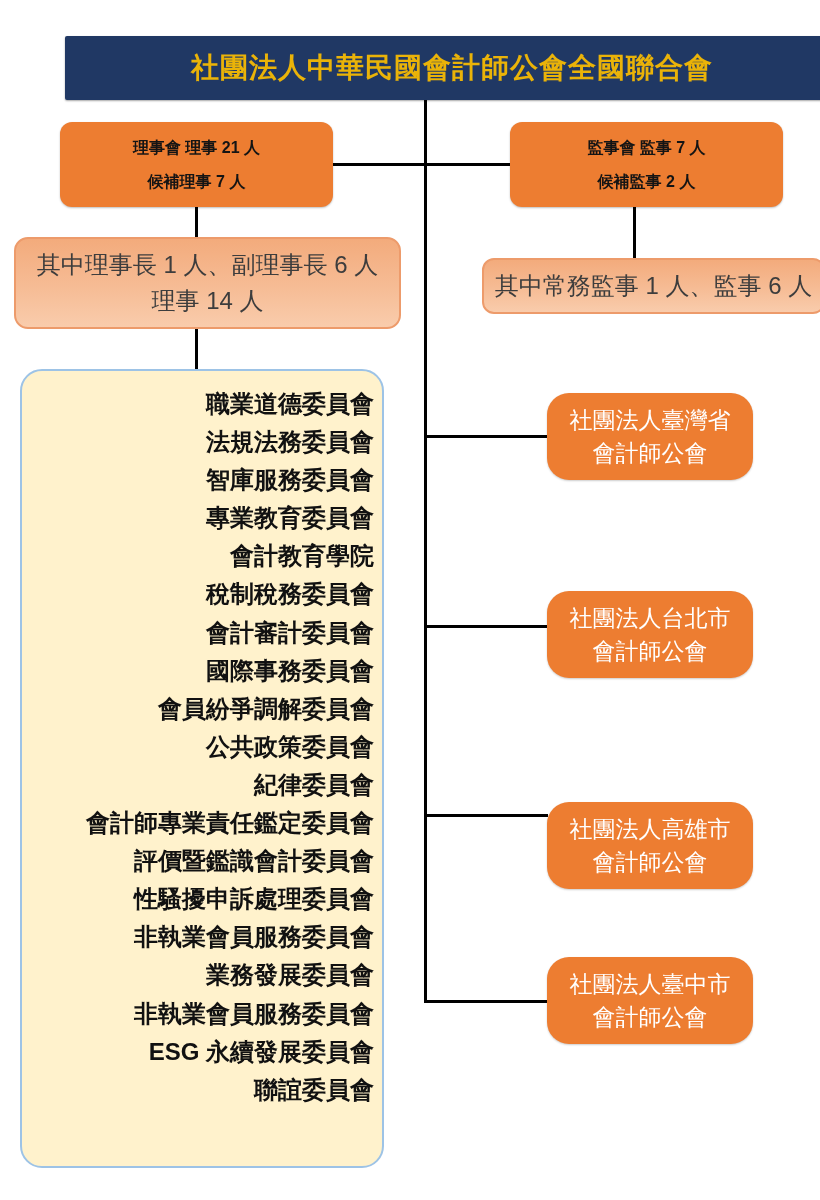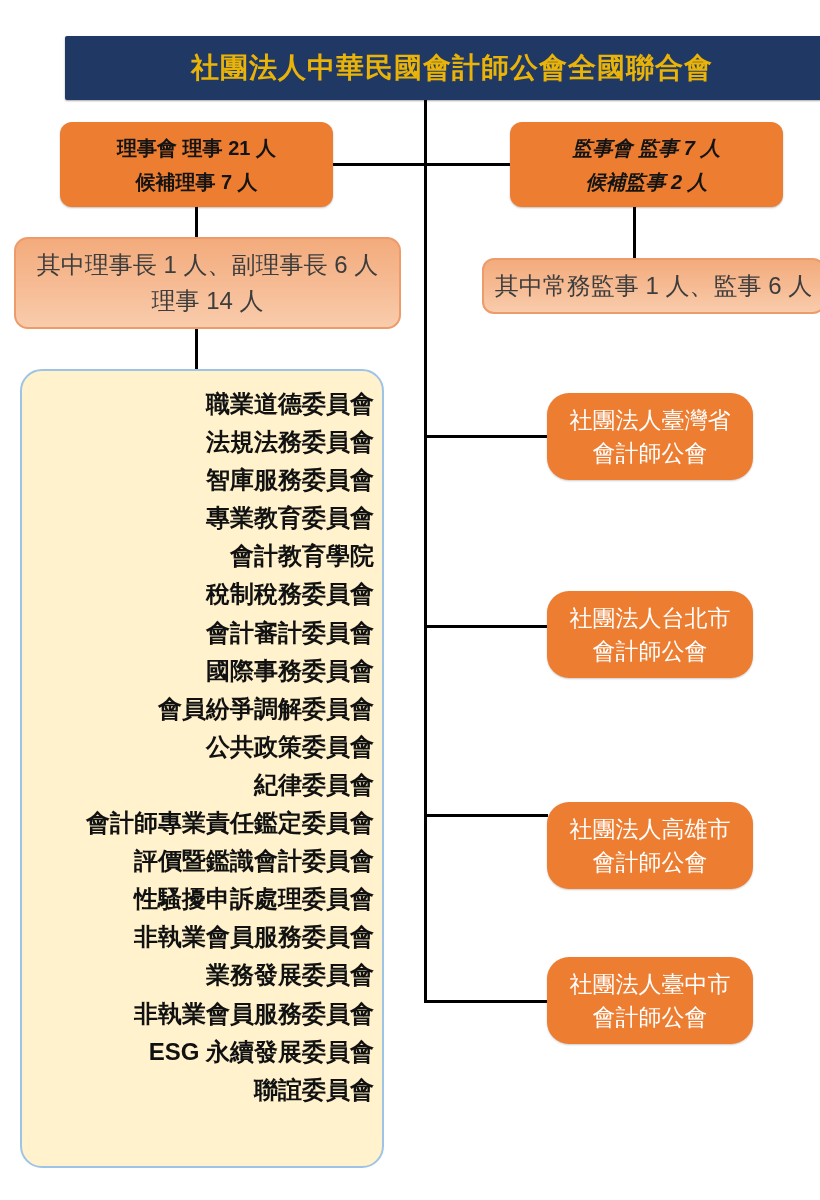--- a/index.html
+++ b/index.html
@@ -29,25 +29,25 @@
     position:absolute;left:65px;top:36px;width:774px;height:64px;
     background:#203864;border-radius:2px;
     display:flex;align-items:center;justify-content:center;
     color:#eab308;font-size:28px;font-weight:bold;letter-spacing:1px;
     box-shadow:0 1px 2px rgba(0,0,0,0.35);
   }
   
   .org-node{
     position:absolute;background:#ED7D31;border-radius:12px;
     display:flex;flex-direction:column;align-items:center;justify-content:center;
-    color:#141414;font-size:20px;font-weight:bold;line-height:34px;
+    color:#141414;font-size:16px;font-weight:bold;line-height:34px;
     box-shadow:0 1px 2px rgba(0,0,0,0.25);
   }
   #board-box{left:60px;top:122px;width:273px;height:85px;}
-  #supervisor-box{left:510px;top:122px;width:273px;height:85px;font-style:italic;}
+  #supervisor-box{left:510px;top:122px;width:273px;height:85px;}
   
   .detail-node{
     position:absolute;
     background:linear-gradient(180deg,#F3AB7C 0%,#F6BC95 55%,#F9CCAC 100%);
     border:2px solid #ED9B6B;border-radius:14px;
     display:flex;flex-direction:column;align-items:center;justify-content:center;
     color:#3d3d3d;font-size:24px;font-weight:normal;line-height:36px;
   }
   #board-detail{left:14px;top:237px;width:383px;height:88px;}
   #sup-detail{left:482px;top:258px;width:339px;height:52px;border-radius:12px;line-height:30px;}

